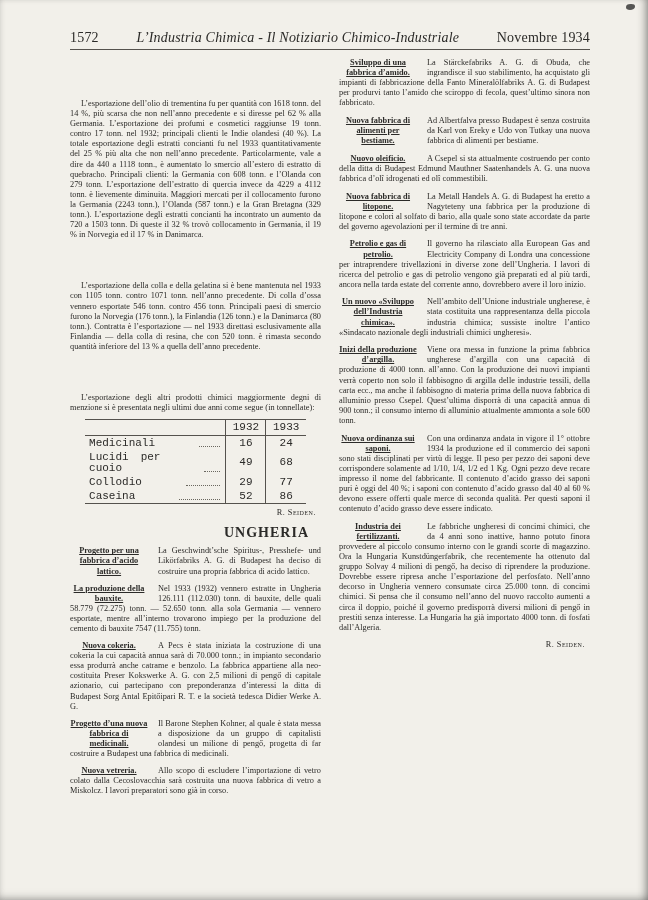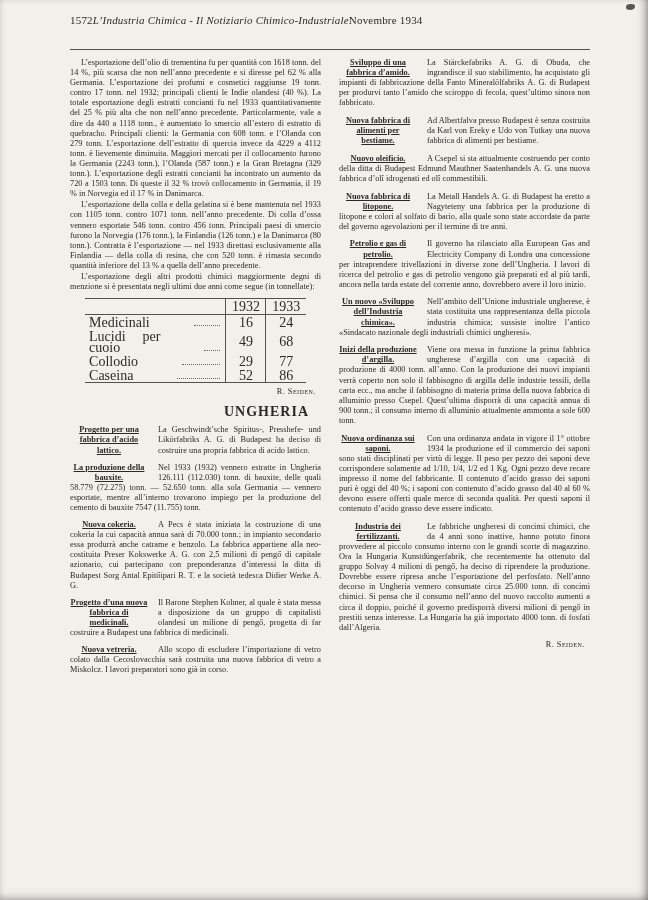--- a/index.html
+++ b/index.html
@@ -17,47 +17,47 @@
     box-shadow: inset -7px 0 9px -5px rgba(40,40,40,.5),
                 inset 0 -7px 9px -5px rgba(60,60,60,.35),
                 inset 3px 0 6px -4px rgba(90,90,90,.25);
   }
   .scan-mark {
     position:absolute; top:4px; right:13px;
     width:9px; height:6px; background:#3a3a38;
     border-radius:50% 40% 55% 45%; opacity:.85;
   }
   .header {
-    position:absolute; top:14px; left:70px; right:58px;
-    display:flex; align-items:baseline;
-    font-size:11px; letter-spacing:.2px;
+    position:absolute; top:30px; left:70px; right:58px;
+    display:flex; justify-content:space-between; align-items:baseline;
+    font-size:14px; letter-spacing:.2px;
   }
   .journal-title { font-style:italic; }
   .header-rule {
     position:absolute; top:49px; left:70px; right:58px;
     border-top:1px solid #55524d;
   }
   .content {
     position:absolute; top:58px; left:70px; right:58px; bottom:20px;
     display:flex; gap:18px;
   }
   .col {
     width:calc((100% - 18px)/2);
     font-size:8.3px; line-height:10.1px;
     text-align:justify;
     hyphens:auto;
   }
-  .para { text-indent:11px; margin-bottom:1px; }
+  .para { text-indent:11px; margin-bottom:1px;margin-top:41px; }
   .stat-table {
     width:88%;
     margin:6px auto 4px auto;
     border-collapse:collapse;
     border-top:1px solid #55524d;
     border-bottom:1px solid #55524d;
-    font-size:14px; line-height:11px;
+    font-size:11px; line-height:11px;font-family:Liberation Mono, monospace;
   }
   .stat-table thead th {
     border-bottom:1px solid #55524d;
     font-weight:normal; text-align:center; padding:2px 4px;
   }
   .stat-table .val { border-left:1px solid #55524d; text-align:center; width:40px; }
   .stat-table td { padding:1.5px 4px; }
   .lblwrap { display:flex; align-items:flex-end;gap:40px; }
   .leader { flex:1; border-bottom:1px dotted #6a675f; margin:0 1px 2px 4px; min-width:16px; }
   .signature {

